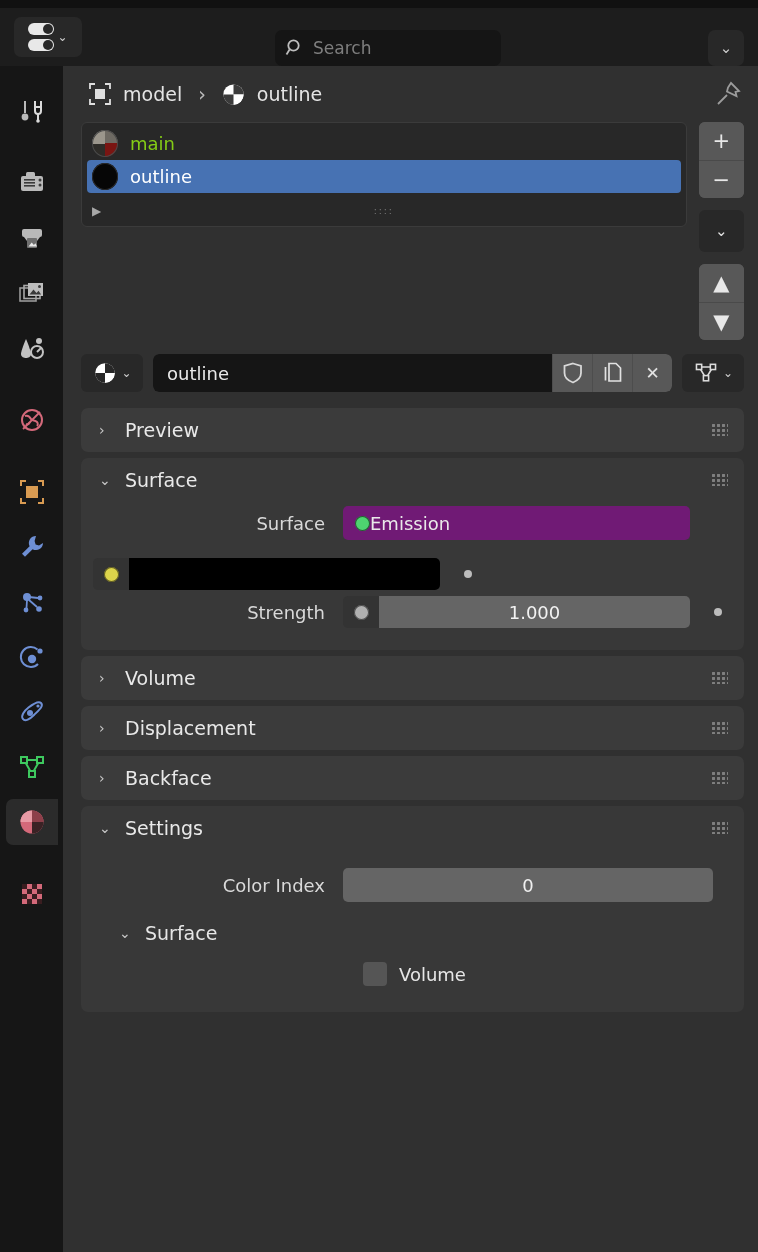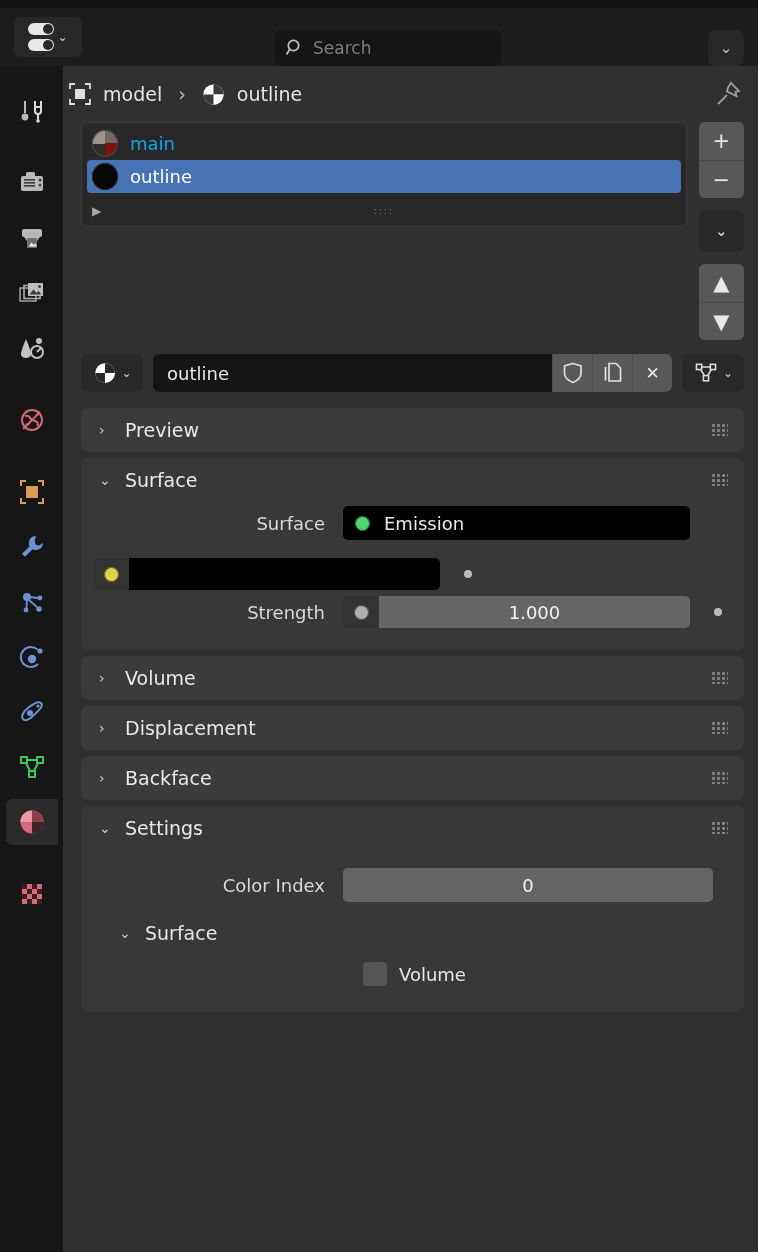--- a/index.html
+++ b/index.html
@@ -68,41 +68,41 @@
   
   .main {
     position: absolute; left: 63px; top: 66px;
     width: 695px; height: 1186px;
     background: #303030;
   }
 
   
   .breadcrumb {
     height: 56px; display: flex; align-items: center;
-    padding: 0 0 0 4px; gap: 0;
+    padding: 0 0 0 24px; gap: 0;
     background: #303030; position: relative;
   }
   .bc-item { display: flex; align-items: center; gap: 10px; }
   .bc-label { color: #e4e4e4; font-size: 19px; }
   .bc-sep { color: #b9b9b9; font-size: 19px; margin: 0 14px 0 16px; }
   .pin { position: absolute; right: 16px; top: 14px; }
 
   
   .slot-area { display: flex; padding: 0 14px 0 18px; gap: 12px; }
   .slot-list {
     width: 613px; background: #282828;
     border: 1px solid #3b3b3b; border-radius: 6px;
     padding: 4px 5px 0 5px; position: relative; height: 105px;
   }
   .slot-row {
     height: 33px; display: flex; align-items: center;
     gap: 12px; padding-left: 5px; border-radius: 4px;
   }
   .slot-row.selected { background: #4772b3; }
-  .slot-name { color: #0ea5e9; font-size: 18px; }
+  .slot-name { color: #84cc16; font-size: 18px; }
   .slot-row.selected .slot-name { color: #ffffff; }
   .prev-sphere { width: 26px; height: 27px; border-radius: 50%; flex: 0 0 auto; }
   .prev-main {
     background:
       conic-gradient(from 0deg,
         #6e6a63 0deg 90deg,
         #7a1512 90deg 180deg,
         #2e2c28 180deg 270deg,
         #9b968c 270deg 360deg);
     box-shadow: inset 0 0 0 1px #4a4a4a;
@@ -178,22 +178,22 @@
   }
   .panel-body { padding: 4px 12px 16px 12px; }
 
   .prop-row { display: flex; align-items: center; margin-bottom: 6px; }
   .prop-label {
     width: 250px; text-align: right; padding-right: 18px;
     color: #d9d9d9; font-size: 18px;
   }
   .prop-ctl { flex: 1; display: flex; align-items: center; }
   .dropdown-dark {
-    width: 347px; height: 34px; background: #000000; border-radius: 5px;
-    display: flex; align-items: center; gap: 14px; padding-left: 12px;
+    width: 347px; height: 34px; background: #701a75; border-radius: 5px;
+    display: flex; align-items: center; gap: 0; padding-left: 12px;
     color: #e9e9e9; font-size: 18px;
   }
   .socket { width: 15px; height: 15px; border-radius: 50%; box-shadow: inset 0 0 0 1px rgba(0,0,0,.55); }
 
   .color-row-wrap { display: flex; align-items: center; gap: 12px; }
   .sockbox {
     width: 36px; height: 32px; background: #333333;
     border-radius: 5px 0 0 5px; display: flex; align-items: center; justify-content: center;
   }
   .color-swatch { width: 311px; height: 32px; background: #000000; border-radius: 0 5px 5px 0; }

